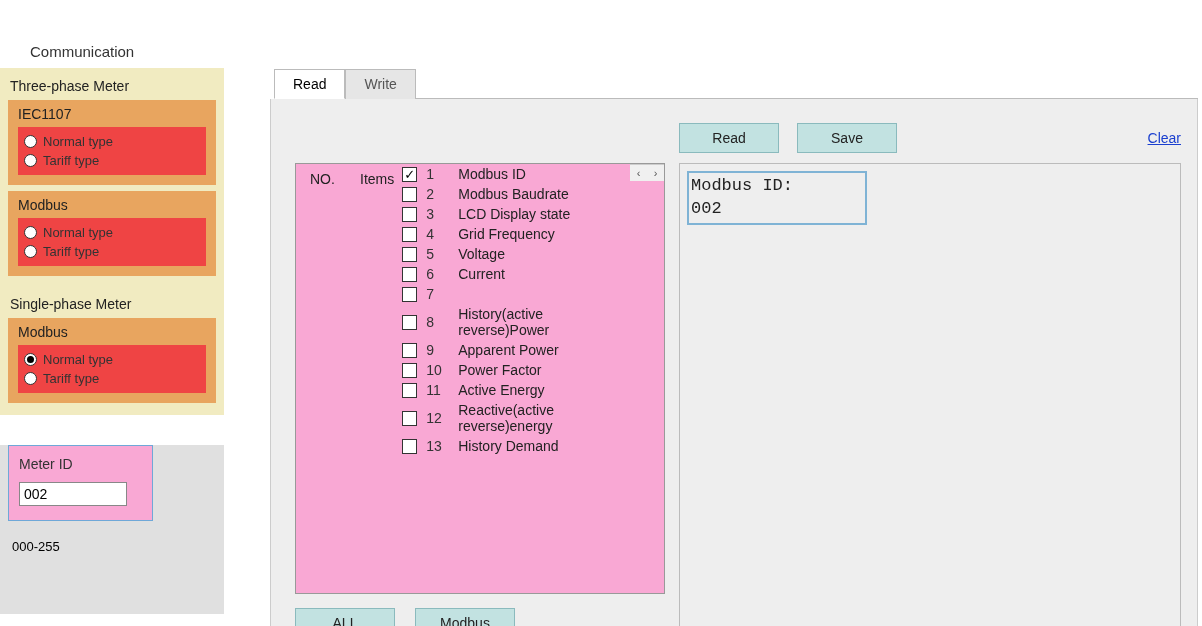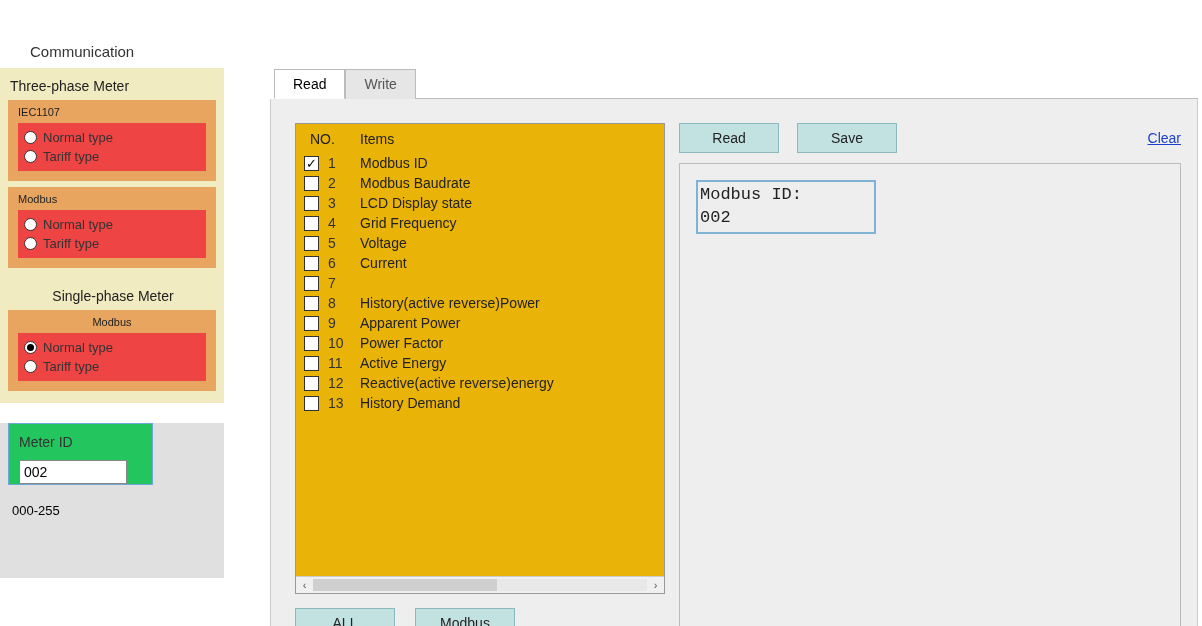--- a/index.html
+++ b/index.html
@@ -36,21 +36,21 @@
     color: #222;
     padding: 2px 0 6px 2px;
   }
   .protocol-block {
     background: #e8a55f;
     padding: 6px 10px 10px 10px;
     margin-bottom: 6px;
   }
   .protocol-block:last-child { margin-bottom: 0; }
   .protocol-label {
-    font-size: 11px;
+    font-size: 14px;
     color: #222;
     padding-bottom: 5px;
   }
   .radio-group {
     background: #ef4444;
     padding: 5px 6px;
   }
   .radio-row {
     display: flex;
     align-items: center;
@@ -72,24 +72,24 @@
     background: #fff;
   }
   .radio-dot {
     width: 7px;
     height: 7px;
     border-radius: 50%;
     background: #000;
   }
   .meter-id-panel {
     border: 1px solid #6fa8d8;
-    padding: 10px 10px 0 10px;
-    margin: 20px 0 6px 8px;
+    padding: 10px 10px 14px 10px;
+    margin: 30px 0 6px 8px;
     width: 145px;
-    background: #22c55e;
+    background: #f9a8d4;
   }
   .meter-id-label {
     font-size: 14px;
     padding-bottom: 10px;
     color: #333;
   }
   .meter-id-input {
     width: 108px;
     padding: 3px 4px;
     font-size: 14px;
@@ -143,25 +143,26 @@
     height: 556px;
   }
 
   
   .list-panel {
     width: 370px;
     display: flex;
     flex-direction: column;
   }
   .list-box {
-    background: #eab308;
+    background: #f9a8d4;
     border: 1px solid #999;
     height: 472px;
     display: flex;
-    flex-direction: column;
+    flex-direction: row;
+    margin-top: 40px;
   }
   .list-header {
     display: flex;
     font-size: 14px;
     color: #222;
     padding: 7px 0 6px 0;
   }
   .col-no {
     width: 62px;
     padding-left: 14px;
@@ -286,21 +287,21 @@
     position: relative;
   }
   .result-content {
     border: 2px solid #7fb3d5;
     background: #eee;
     display: inline-block;
     padding: 2px 6px 2px 2px;
     font-family: "Courier New", monospace;
     font-size: 17px;
     color: #222;
-    margin: 16px;
+    margin: 7px;
     line-height: 1.35;
     white-space: pre;
     min-width: 180px;
   }
 </style>
 </head>
 <body>
 
 <div class="page-title">Communication</div>
 
@@ -333,21 +334,21 @@
             <span>Normal type</span>
           </div>
           <div class="radio-row">
             <span class="radio-circle"></span>
             <span>Tariff type</span>
           </div>
         </div>
       </div>
     </div>
 
-    <div class="meter-section" style="padding-top:6px;text-align:center;">
+    <div class="meter-section" style="padding-top:6px;">
       <div class="section-heading">Single-phase Meter</div>
       <div class="protocol-block">
         <div class="protocol-label">Modbus</div>
         <div class="radio-group">
           <div class="radio-row">
             <span class="radio-circle">
                 <span class="radio-dot"></span>
               </span>
             <span>Normal type</span>
           </div>

